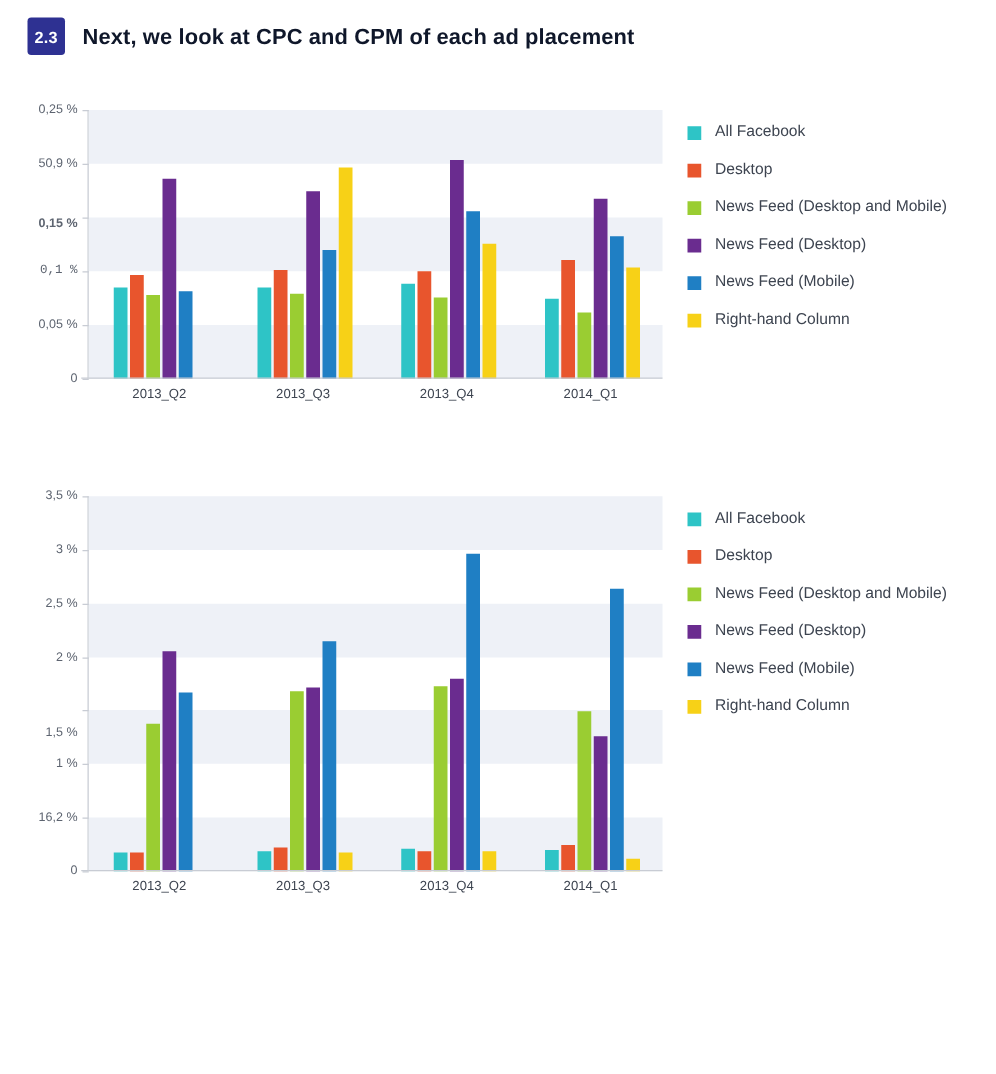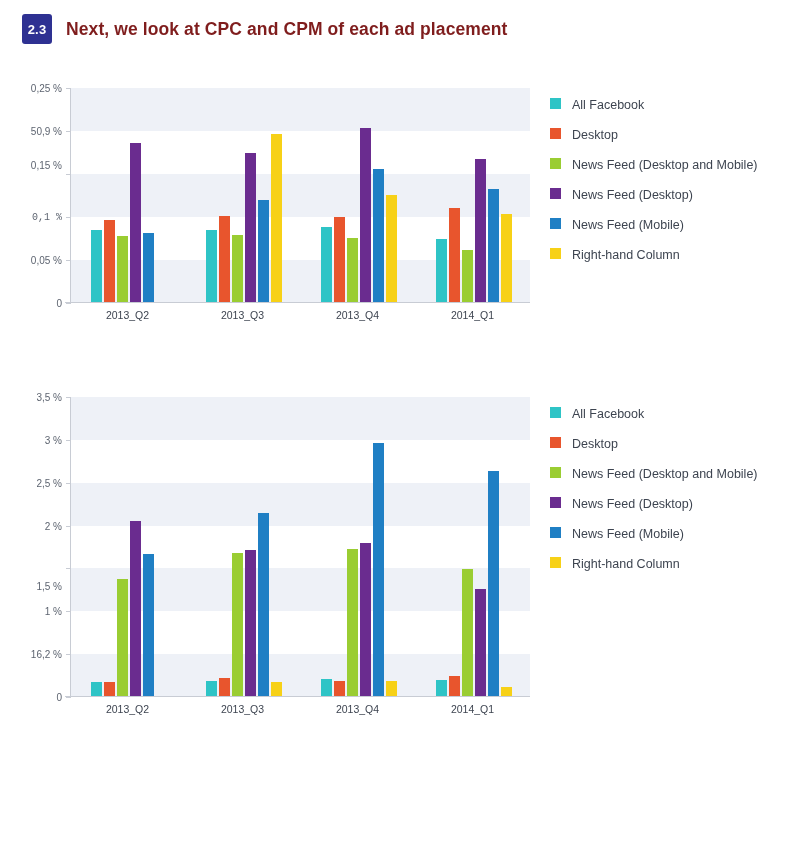--- a/index.html
+++ b/index.html
@@ -32,21 +32,21 @@
     display: flex;
     align-items: center;
     justify-content: center;
     border-radius: 3px;
     letter-spacing: 0.2px;
   }
   .header-title {
     margin-left: 14px;
     font-size: 17.5px;
     font-weight: 700;
-    color: #7f1d1d;
+    color: #0f172a;
     letter-spacing: 0.1px;
   }
 
   
   .chart-block {
     position: relative;
   }
   #cpc-block { margin-top: 44px; }
   #cpm-block { margin-top: 72px; }
 
@@ -149,21 +149,21 @@
     white-space: nowrap;
   }
 
   
   .legend {
     margin-left: 10px;
     padding-top: 10px;
   }
   .legend-item {
     display: flex;
-    align-items: flex-start;
+    align-items: flex-end;
     margin-bottom: 16px;
     padding-left: 10px;
   }
   .legend-swatch {
     width: 11px;
     height: 11px;
     flex: 0 0 11px;
     margin-right: 11px;
   }
   .legend-label {
@@ -187,21 +187,21 @@
         <div class="plot-inner" id="cpc-inner">
             <div class="band" style="top: 172px; height: 43px;"></div>
             <div class="band" style="top: 86px; height: 43px;"></div>
             <div class="band" style="top: 0px; height: 43px;"></div>
             <div class="ytick" style="top: 215px;">0</div>
             <div class="ytick-mark" style="top: 215px;"></div>
             <div class="ytick" style="top: 172px;">0,05 %</div>
             <div class="ytick-mark" style="top: 172px;"></div>
             <div class="ytick" style="top: 129px; font-family: Liberation Mono, monospace;">0,1 %</div>
             <div class="ytick-mark" style="top: 129px;"></div>
-            <div class="ytick" style="top: 77px;">0,15 %</div>
+            <div class="ytick" style="top: 91px; font-weight: bold;">0,15 %</div>
             <div class="ytick-mark" style="top: 86px;"></div>
             <div class="ytick" style="top: 43px;">50,9 %</div>
             <div class="ytick-mark" style="top: 43px;"></div>
             <div class="ytick" style="top: 0px;">0,25 %</div>
             <div class="ytick-mark" style="top: 0px;"></div>
             <div class="group" style="left: 18.5px; width: 78px; height: 215px;">
               <div class="bar" title="All Facebook 2013_Q2: 0.085" style="height: 73.1px; background: rgb(46, 196, 198);"></div>
               <div class="bar" title="Desktop 2013_Q2: 0.096" style="height: 82.56px; background: rgb(232, 85, 45);"></div>
               <div class="bar" title="News Feed (Desktop and Mobile) 2013_Q2: 0.078" style="height: 67.08px; background: rgb(154, 205, 50);"></div>
               <div class="bar" title="News Feed (Desktop) 2013_Q2: 0.186" style="height: 159.96px; background: rgb(106, 44, 143);"></div>

